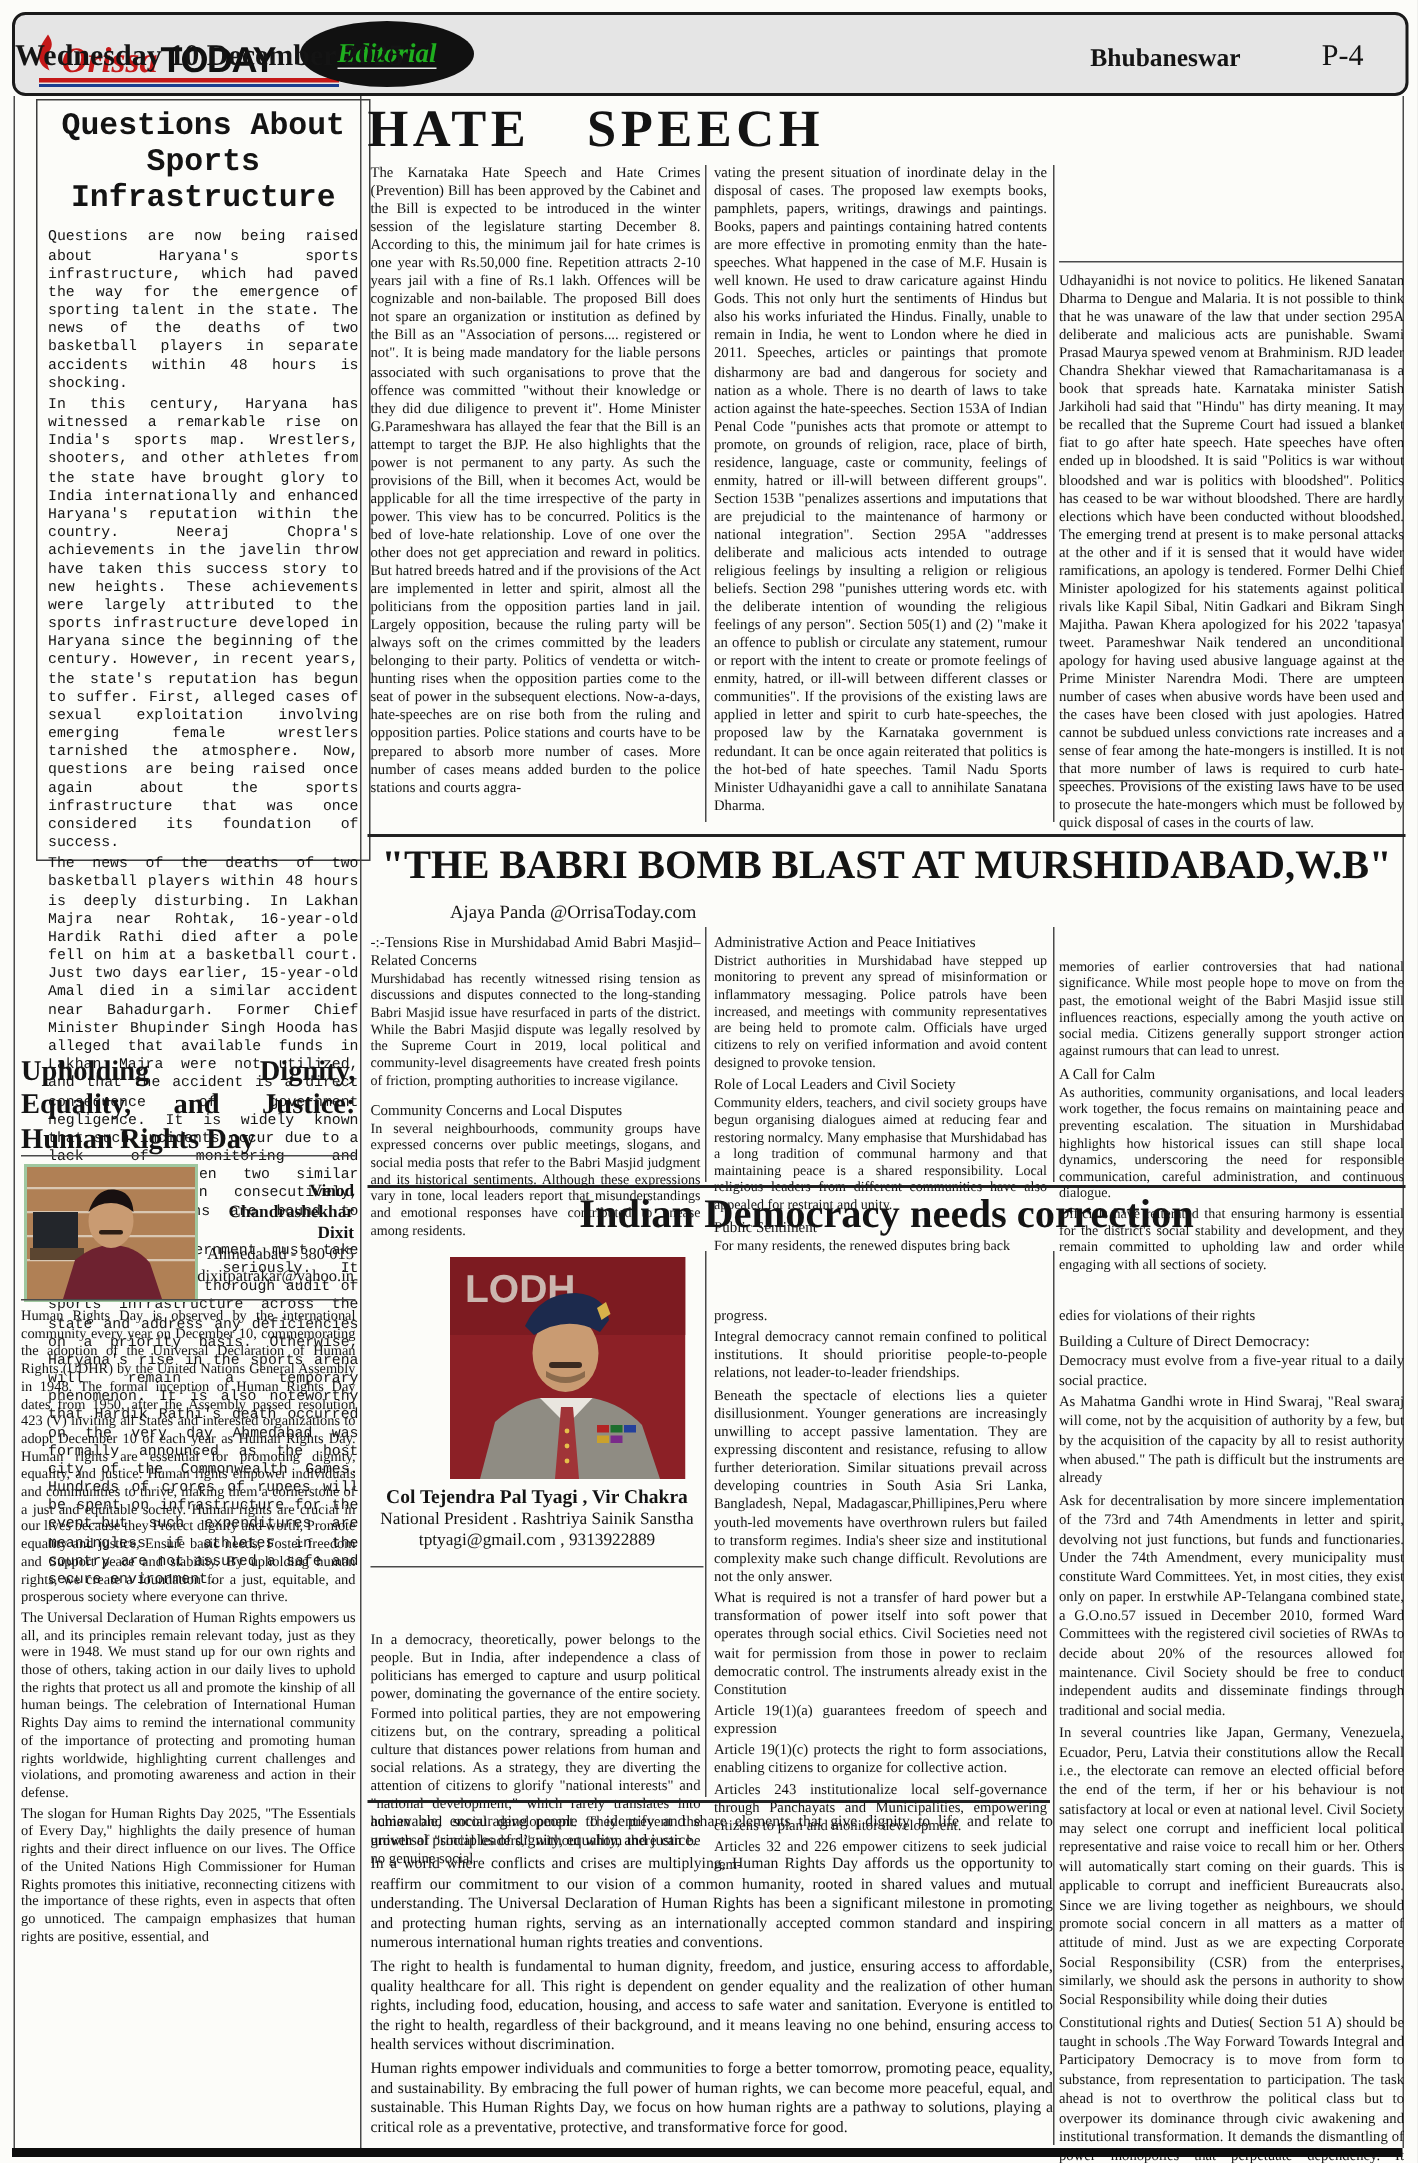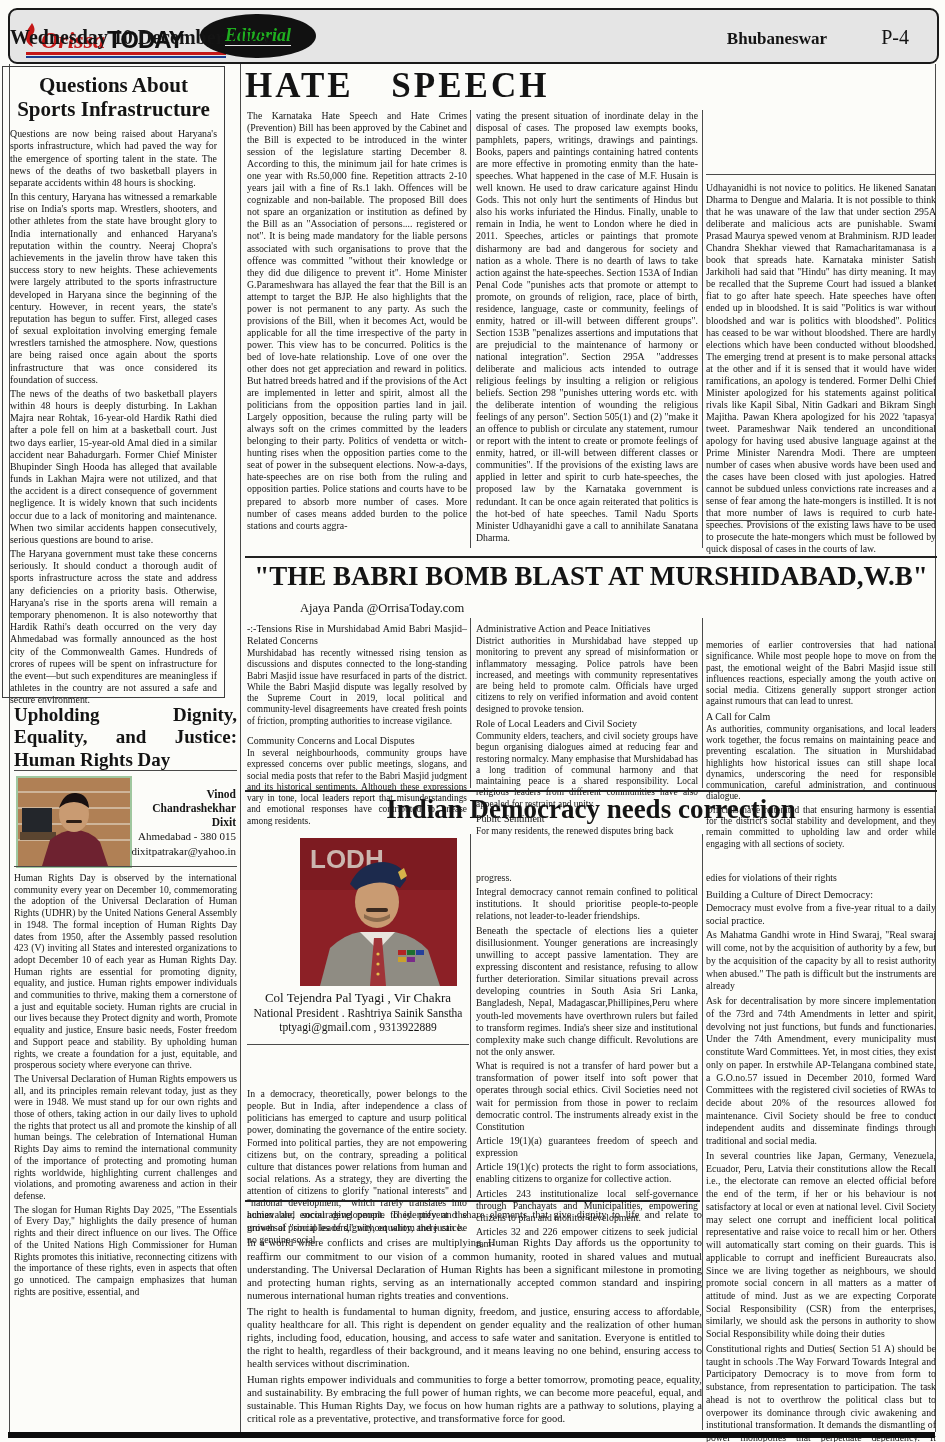--- a/index.html
+++ b/index.html
@@ -18,37 +18,37 @@
   .brand-main{font-family:"Liberation Sans","DejaVu Sans",sans-serif;font-weight:bold;font-size:24px;color:#101010;letter-spacing:-1px;}
   .brand-bar-red{left:16px;top:42px;width:200px;height:3px;background:#c41818;}
   .brand-bar-blue{left:16px;top:46px;width:200px;height:2px;background:#1a3d8f;}
   .ed-ellipse{left:190px;top:4px;width:116px;height:44px;background:#111;border-radius:50%;
               display:flex;align-items:center;justify-content:center;}
   .ed-label{font-style:italic;font-weight:bold;font-size:18px;color:#1fae1f;border-bottom:1px solid #e8e8e8;line-height:1.05;}
   .hdr-date{left:0;right:0;top:16px;text-align:left;font-weight:bold;font-size:20px;}
   .hdr-city{right:110px;top:19px;font-weight:bold;font-size:17px;}
   .hdr-page{right:28px;top:16px;font-size:20px;}
   
-  .sports-box{left:2px;top:66px;width:223px;height:632px;border:1px solid #3d3d3d;box-sizing:border-box;padding:4px 7px;}
+  .sports-box{left:24px;top:66px;width:223px;height:508px;border:1px solid #3d3d3d;box-sizing:border-box;padding:4px 7px;font-family:Liberation Mono, monospace;}
   .sports-title{text-align:center;font-weight:bold;font-size:21px;line-height:1.15;margin:2px 0 7px 0;}
   .body-s{font-size:9.9px;line-height:1.23;}
   
   .hate-title{left:245px;top:66px;width:692px;text-align:left;font-weight:bold;font-size:35px;letter-spacing:3px;word-spacing:26px;}
   .hate-col{font-size:9.8px;line-height:1.23;}
   .contact-name{font-weight:bold;font-size:16px;letter-spacing:1px;}
   .contact-line{font-size:13.5px;line-height:1.25;}
   
   .babri-title{left:245px;top:561px;width:692px;text-align:center;font-weight:bold;font-size:27px;}
   .babri-byline{left:300px;top:601px;font-size:12.5px;}
   .babri-col{font-size:9.4px;line-height:1.2;}
   .subhead{font-weight:normal;font-size:10px;margin:3px 0 1px 0;}
   
   .id-title{left:245px;top:794px;width:692px;text-align:center;font-weight:bold;font-size:27px;}
   .id-byline{left:247px;top:990px;width:222px;text-align:center;}
-  .id-name{font-weight:normal;font-size:13px;}
+  .id-name{font-weight:bold;font-size:13px;}
   .id-sub{font-size:11.5px;line-height:1.25;}
   .id-col{font-size:9.8px;line-height:1.24;margin-top:36px;}
   
   .rights-title{left:14px;top:704px;width:223px;font-weight:bold;font-size:19px;line-height:1.18;text-align:justify;}
   .author-photo{left:16px;top:776px;}
   .author-meta{left:130px;top:788px;width:106px;text-align:right;}
   .author-name{font-weight:bold;font-size:11.5px;line-height:1.2;}
   .author-line{font-size:11px;line-height:1.3;}
   .rights-col{left:14px;top:872px;width:223px;font-size:9.6px;line-height:1.22;}
   .rights-bottom{left:247px;top:1208px;width:455px;font-size:10.5px;line-height:1.26;}

